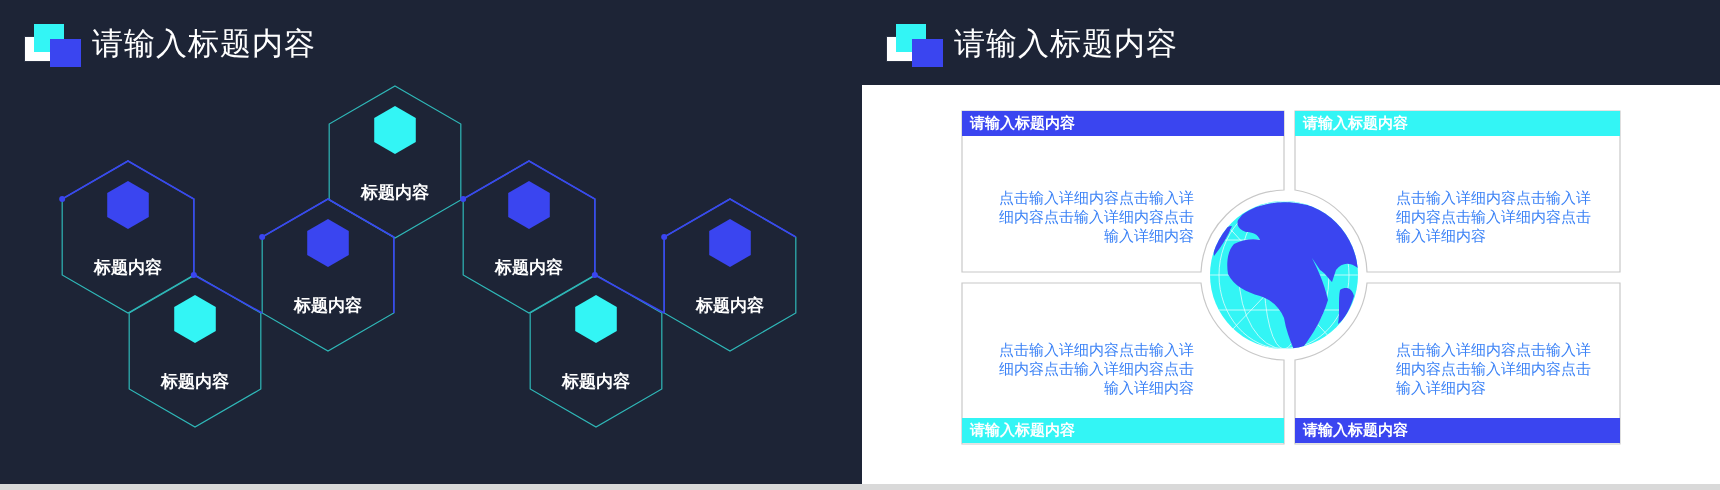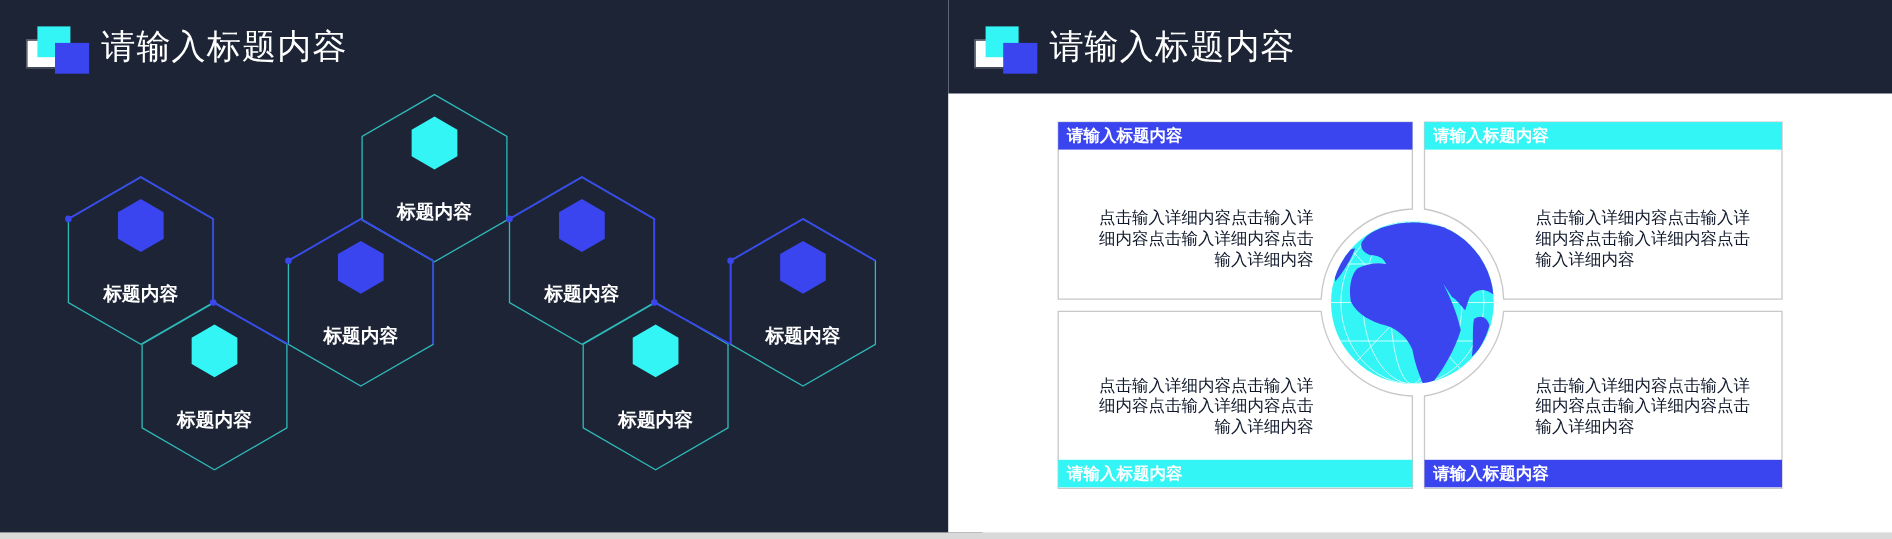--- a/index.html
+++ b/index.html
@@ -14,21 +14,21 @@
   .header-right { position: absolute; left: 0; top: 0; width: 858px; height: 85px; background: #1d2436; }
   .logo { position: absolute; width: 58px; height: 44px; }
   .logo .sq-white { position: absolute; left: 0; top: 12px; width: 28px; height: 24px; background: #ffffff; border: 1px solid #2a3245; }
   .logo .sq-cyan { position: absolute; left: 10px; top: 0; width: 30px; height: 28px; background: #33f5f5; }
   .logo .sq-blue { position: absolute; left: 26px; top: 15px; width: 31px; height: 28px; background: #3a45f0; }
   .title {
     position: absolute; color: #ffffff; font-size: 31px; letter-spacing: 1px; line-height: 1;
   }
   svg text { font-family: "DejaVu Sans", "Liberation Sans", sans-serif; }
   .panel-text {
-    position: absolute; color: #0f172a; font-size: 15px; line-height: 19px; width: 210px;
+    position: absolute; color: #3b82f6; font-size: 15px; line-height: 19px; width: 210px;
   }
   .panel-head {
     position: absolute; color: #ffffff; font-weight: bold; font-size: 15px; line-height: 25px; height: 25px;
     padding-left: 8px; box-sizing: border-box;
   }
 </style>
 </head>
 <body>
 
 <div id="slide-left" class="slide">

